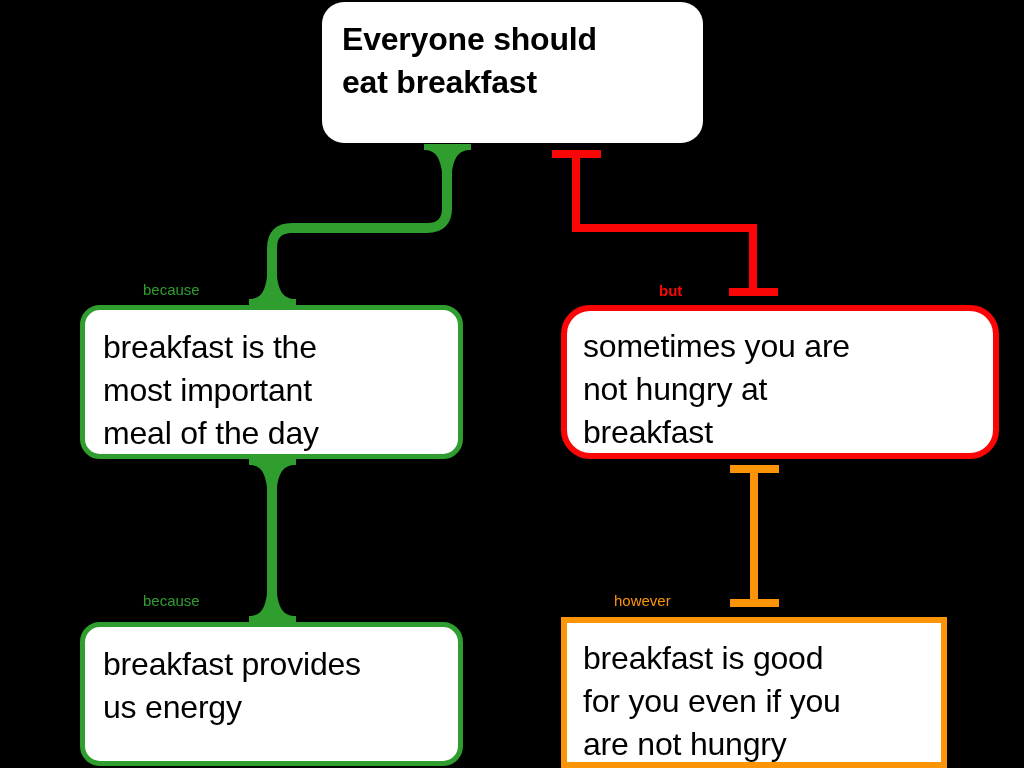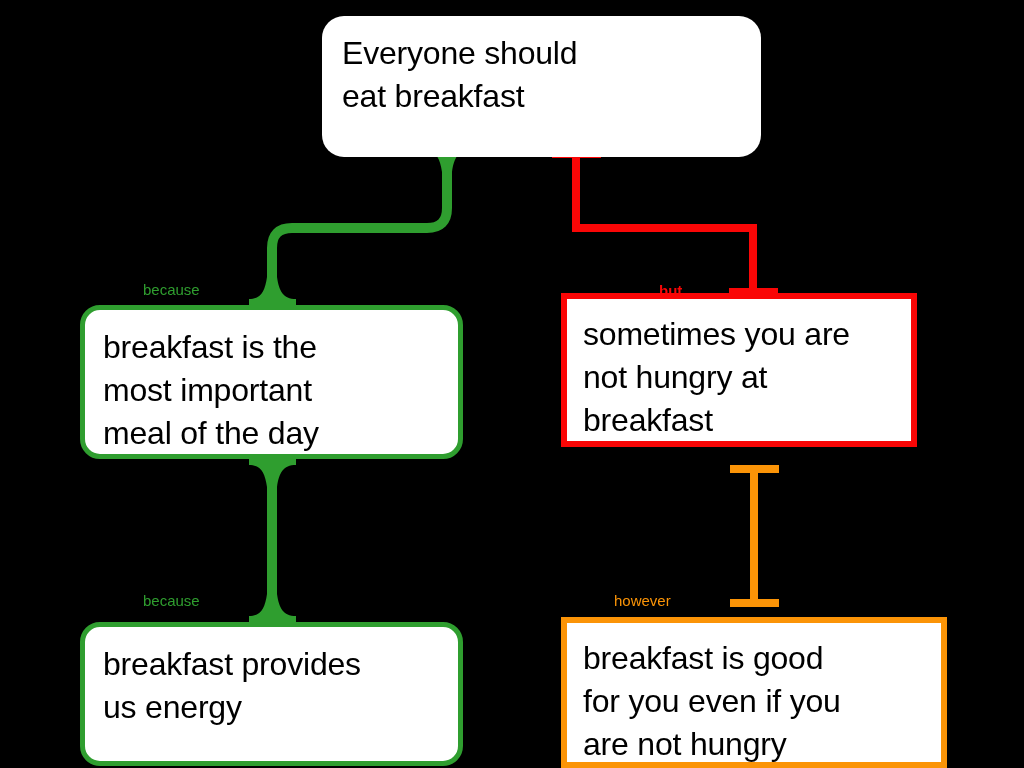--- a/index.html
+++ b/index.html
@@ -151,37 +151,37 @@
       <rect x="729" y="288" width="49" height="8" fill="#fa0606"></rect>
     </g>
 
     <g>
       <rect x="730" y="465" width="49" height="8" fill="#fb9407"></rect>
       <line x1="754" y1="473" x2="754" y2="599" stroke="#fb9407" stroke-width="8"></line>
       <rect x="730" y="599" width="49" height="8" fill="#fb9407"></rect>
     </g>
   </svg>
 
-  <div class="node root" style="left:322px; top:16px; width:439px; height:141px;">
+  <div class="node root" style="left:322px; top:2px; width:381px; height:141px;font-weight:bold;">
     <span class="node-text">Everyone should
 eat breakfast</span>
   </div>
 
   <div class="node support" style="left:80px; top:622px; width:383px; height:144px;">
     <span class="node-text">breakfast provides
 us energy</span>
   </div>
 
   <div class="node support" style="left:80px; top:305px; width:383px; height:154px;">
     <span class="node-text">breakfast is the
 most important
 meal of the day</span>
   </div>
 
-  <div class="node objection" style="left:561px; top:293px; width:356px; height:154px;">
+  <div class="node objection" style="left:561px; top:305px; width:438px; height:154px;border-radius:29px;">
     <span class="node-text">sometimes you are
 not hungry at
 breakfast</span>
   </div>
 
   <div class="node rebuttal" style="left:561px; top:617px; width:386px; height:151px;">
     <span class="node-text">breakfast is good
 for you even if you
 are not hungry</span>
   </div>

